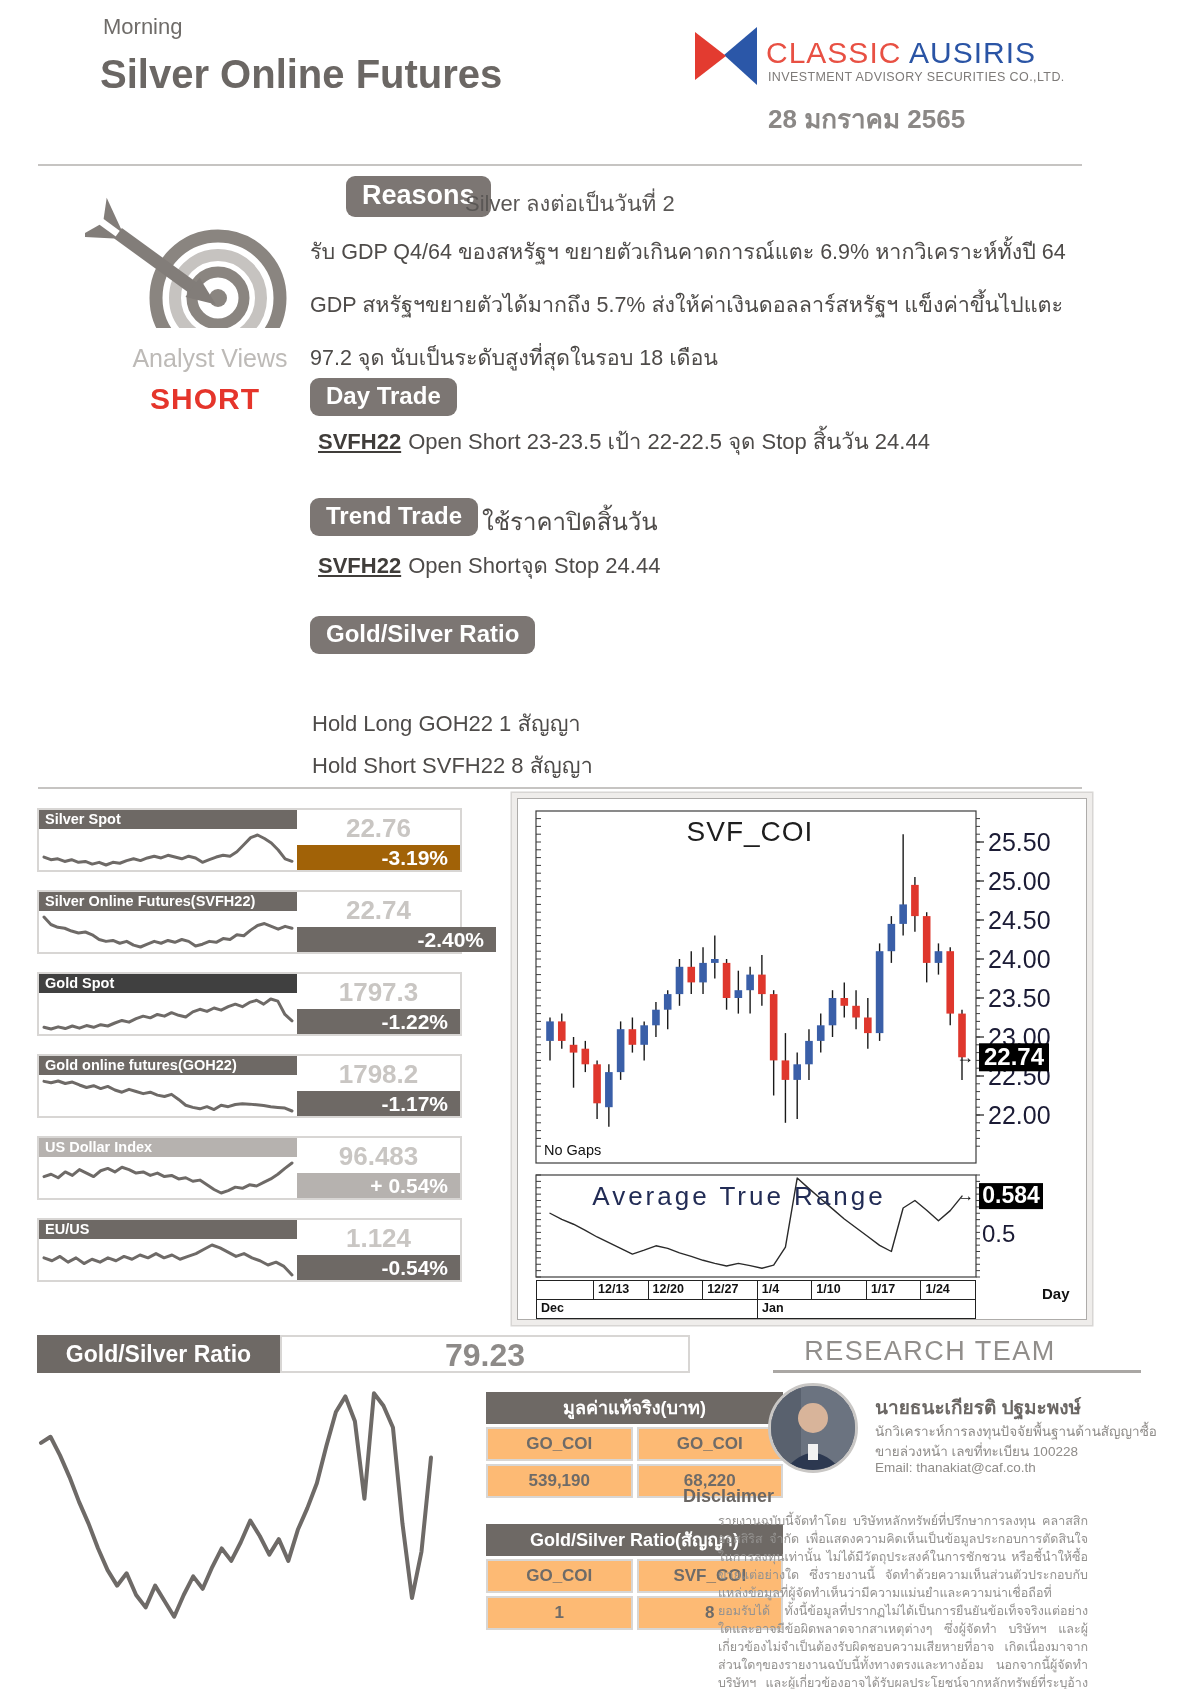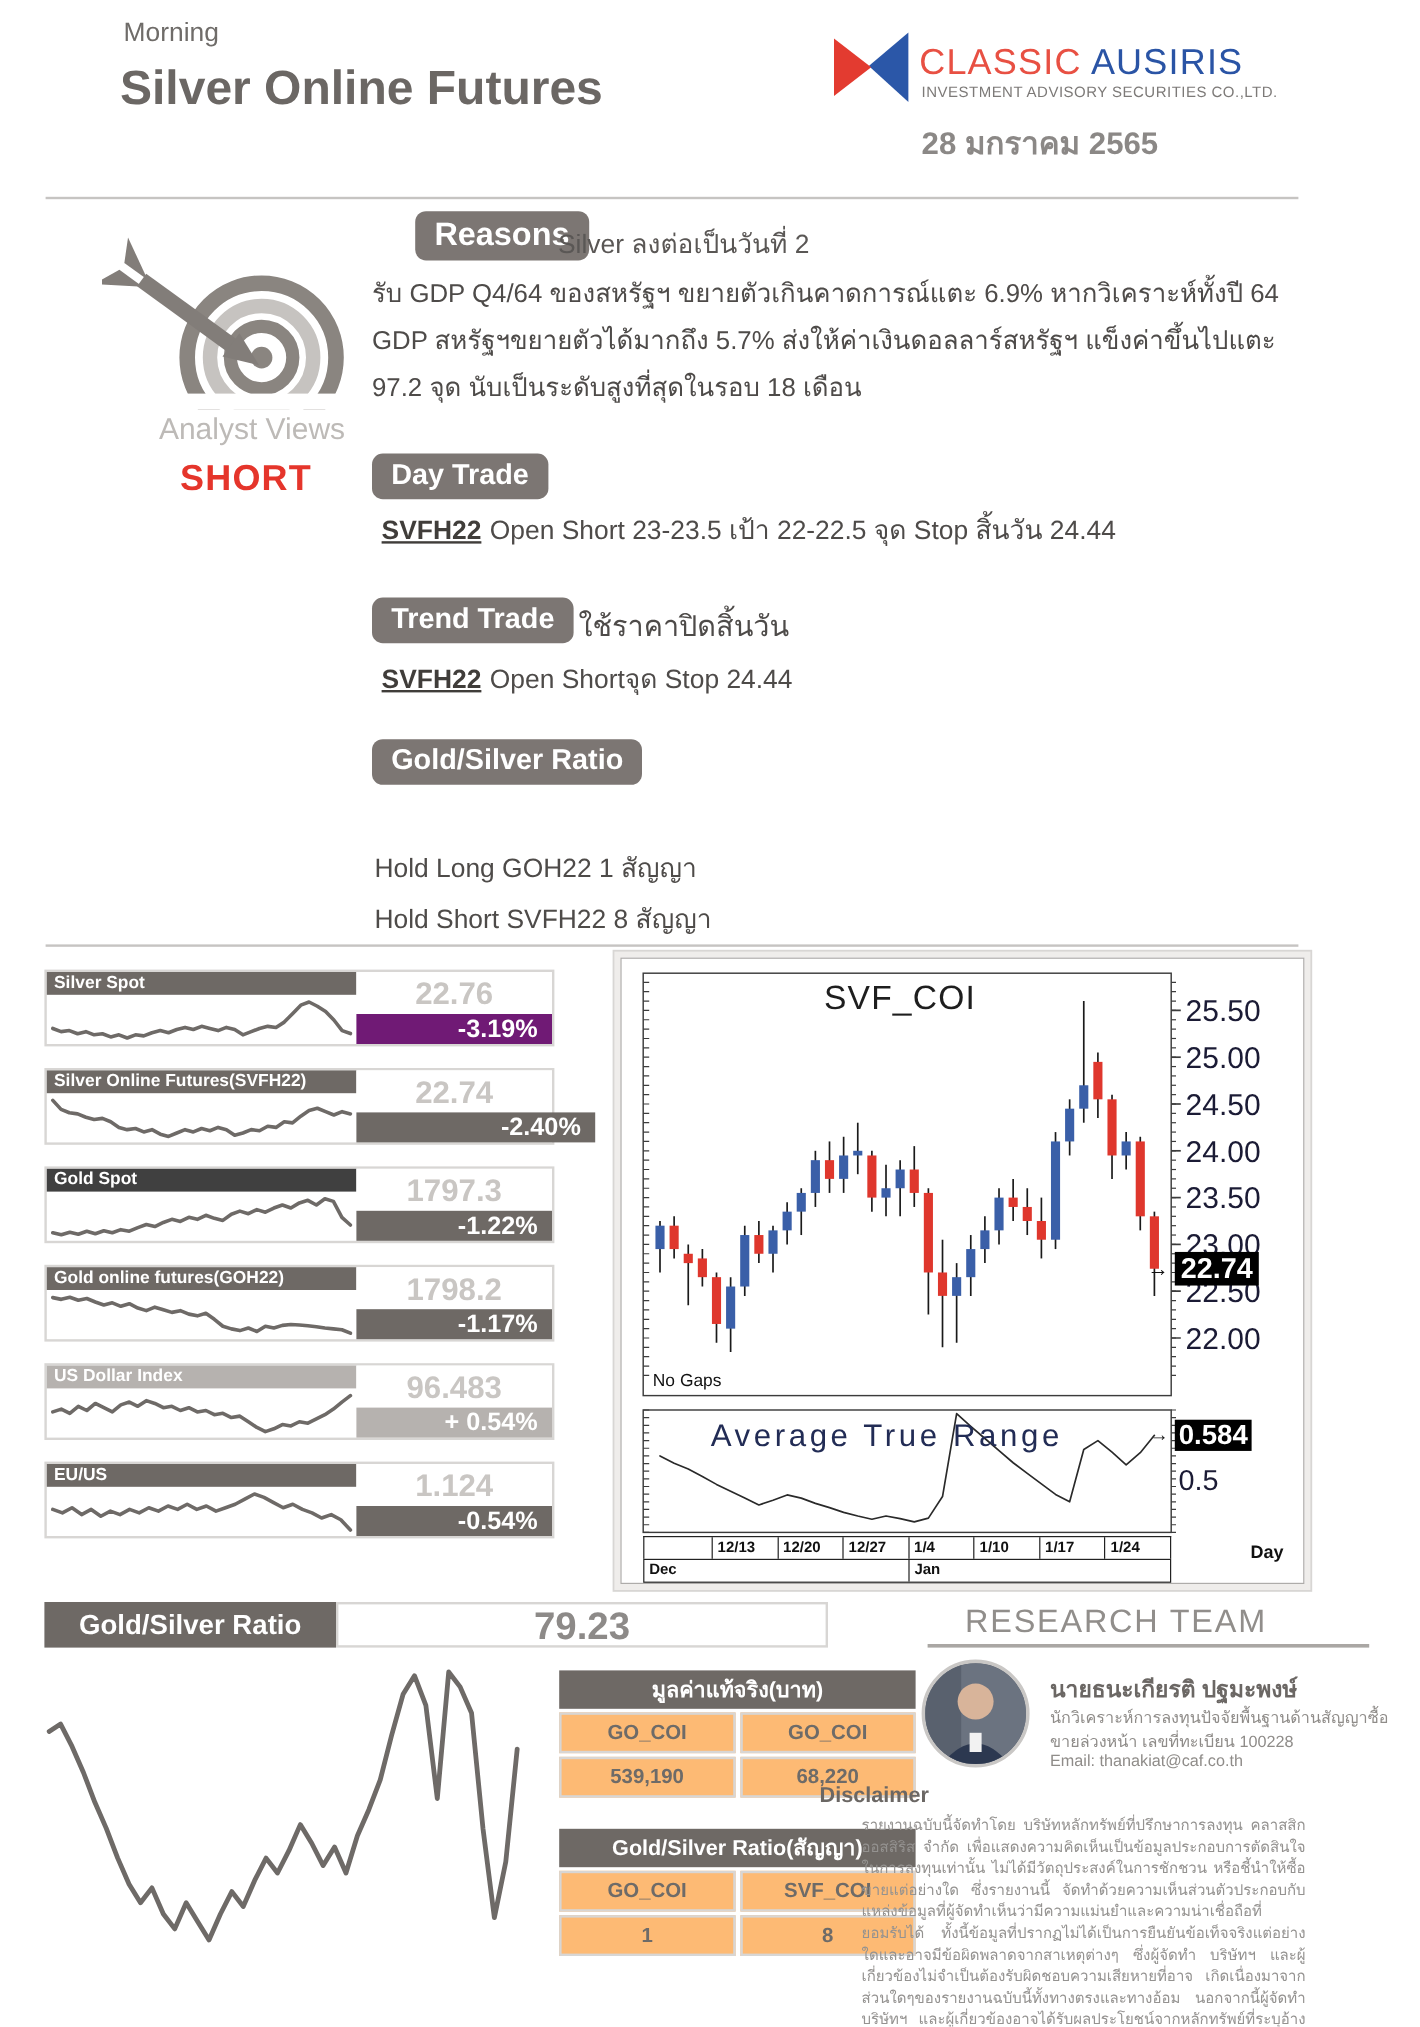--- a/index.html
+++ b/index.html
@@ -28,21 +28,21 @@
   .frow{display:flex;height:18px;border-top:1.5px solid #222;border-left:1.5px solid #222;border-right:1.5px solid #222;}
   .frow.last{border-top:1.5px solid #222;border-bottom:1.5px solid #222;}
   .fcell{font-size:12.5px;font-weight:bold;color:#111;padding:1px 0 0 4px;box-sizing:border-box;}
   .fcell.bl{border-left:1.5px solid #222;}
   #day-label{position:absolute;left:524px;top:486px;font-size:15px;font-weight:bold;color:#111;}
   
   #ratio-bar{position:absolute;left:37px;top:1335px;width:243px;height:38px;background:#6e6965;
              color:#fff;font-weight:bold;font-size:23px;text-align:center;line-height:38px;}
   #ratio-value-box{position:absolute;left:280px;top:1335px;width:406px;height:34px;border:2px solid #d8d6d4;
              background:#fff;text-align:center;line-height:36px;font-size:32px;font-weight:bold;color:#8d8a88;}
-  .dtable{position:absolute;left:438px;width:297px;padding-left:28px;}
+  .dtable{position:absolute;left:458px;width:297px;padding-left:28px;}
   .dt-head{background:#6e6965;color:#fff;font-weight:bold;font-size:18px;text-align:center;
            height:32px;line-height:32px;}
   .dt-row{display:flex;gap:4px;margin-top:3px;}
   .dt-cell{flex:1;border:2px solid #d8d6d4;background:#fdba74;height:30px;line-height:30px;
            text-align:center;font-size:17px;font-weight:bold;color:#6e6b68;}
   
   #research-title{position:absolute;left:800px;top:1336px;width:260px;text-align:center;
                   font-size:27px;letter-spacing:1.5px;color:#918e8b;}
   #research-underline{position:absolute;left:773px;top:1370px;width:368px;height:3px;background:#aaa7a4;}
   #avatar{position:absolute;left:768px;top:1383px;width:84px;height:84px;border-radius:50%;
@@ -85,21 +85,21 @@
       <polygon points="118,-12 147,0 118,12"></polygon>
       <polygon points="-4,-22 30,-3 6,-3"></polygon>
       <polygon points="-4,26 30,4 6,4"></polygon>
     </g>
   </svg>
   <div class="abs" style="left:105px;top:344px;width:210px;text-align:center;font-size:25px;color:#bdbab7;">Analyst Views</div>
   <div class="abs" style="left:105px;top:382px;width:200px;text-align:center;font-size:30px;font-weight:bold;letter-spacing:1px;color:#e5352b;">SHORT</div>
 
   <div class="badge" style="left:310px;top:176px;font-size:27px;margin-left:36px;">Reasons</div>
   <div class="abs" style="left:465px;top:186px;font-size:22px;color:#5a5755;">Silver ลงต่อเป็นวันที่ 2</div>
-  <div class="abs" style="left:310px;top:226px;width:775px;font-size:21.5px;line-height:39px;color:#4e4b49;">รับ GDP Q4/64 ของสหรัฐฯ ขยายตัวเกินคาดการณ์แตะ 6.9% หากวิเคราะห์ทั้งปี 64 GDP สหรัฐฯขยายตัวได้มากถึง 5.7% ส่งให้ค่าเงินดอลลาร์สหรัฐฯ แข็งค่าขึ้นไปแตะ 97.2 จุด นับเป็นระดับสูงที่สุดในรอบ 18 เดือน</div>
+  <div class="abs" style="left:310px;top:226px;width:775px;font-size:21.5px;line-height:53px;color:#4e4b49;">รับ GDP Q4/64 ของสหรัฐฯ ขยายตัวเกินคาดการณ์แตะ 6.9% หากวิเคราะห์ทั้งปี 64 GDP สหรัฐฯขยายตัวได้มากถึง 5.7% ส่งให้ค่าเงินดอลลาร์สหรัฐฯ แข็งค่าขึ้นไปแตะ 97.2 จุด นับเป็นระดับสูงที่สุดในรอบ 18 เดือน</div>
 
   <div class="badge" style="left:310px;top:378px;font-size:24px;">Day Trade</div>
   <div class="tline" style="left:318px;top:424px;">
     <span class="sym">SVFH22</span><span>Open Short 23-23.5  เป้า 22-22.5  จุด Stop สิ้นวัน 24.44</span>
   </div>
 
   <div class="badge" style="left:310px;top:498px;font-size:24px;">Trend Trade</div>
   <div class="abs" style="left:482px;top:502px;font-size:24px;color:#4e4b49;">ใช้ราคาปิดสิ้นวัน</div>
   <div class="tline" style="left:318px;top:548px;">
     <span class="sym">SVFH22</span><span>Open Shortจุด Stop 24.44</span>
@@ -111,21 +111,21 @@
 
   <div class="hr" style="top:787px;"></div>
 
   <div id="quotes">
       <div class="qpanel" style="top: 808px;">
         <div class="qhead" style="background: rgb(110, 105, 101);">Silver Spot</div>
         <svg class="qspark" width="254" height="38">
           <polyline points="3,26.05882352941177 9.88888888888889,28.705882352941163 16.77777777777778,27.823529411764742 23.666666666666668,30.47058823529413 30.555555555555557,28.705882352941163 37.44444444444444,31.352941176470612 44.333333333333336,30.47058823529413 51.22222222222223,33.117647058823515 58.111111111111114,31.352941176470612 65,34 71.88888888888889,31.352941176470612 78.77777777777779,32.23529411764709 85.66666666666667,29.588235294117645 92.55555555555556,27.823529411764742 99.44444444444446,29.588235294117645 106.33333333333334,26.941176470588257 113.22222222222223,25.17647058823529 120.11111111111111,26.941176470588257 127,24.29411764705881 133.88888888888889,26.05882352941177 140.77777777777777,27.823529411764742 147.66666666666669,25.17647058823529 154.55555555555557,26.941176470588257 161.44444444444446,31.352941176470612 168.33333333333334,28.705882352941163 175.22222222222223,26.05882352941177 182.11111111111111,24.29411764705881 189,25.17647058823529 195.8888888888889,20.764705882352935 202.7777777777778,13.705882352941194 209.66666666666669,6.647058823529388 216.55555555555557,4 223.44444444444446,7.529411764705872 230.33333333333334,11.941176470588225 237.22222222222223,19.00000000000003 244.11111111111111,27.823529411764742 251,30.29411764705881" fill="none" stroke="#6e6a67" stroke-width="3" stroke-linejoin="round" stroke-linecap="round"></polyline>
         </svg>
         <div class="qval">22.76</div>
-        <div class="qchg" style="background: #701a75;">-3.19%</div>
+        <div class="qchg" style="background: #a16207;">-3.19%</div>
       </div>
       <div class="qpanel" style="top: 890px;">
         <div class="qhead" style="background: rgb(110, 105, 101);">Silver Online Futures(SVFH22)</div>
         <svg class="qspark" width="254" height="38">
           <polyline points="3,4 9.88888888888889,11.500000000000034 16.77777777777778,14.312500000000004 23.666666666666668,15.250000000000016 30.555555555555557,18.062499999999986 37.44444444444444,19.937500000000014 44.333333333333336,19 51.22222222222223,21.81249999999997 58.111111111111114,26.499999999999968 65,28.374999999999993 71.88888888888889,27.43749999999998 78.77777777777779,30.250000000000018 85.66666666666667,28.374999999999993 92.55555555555556,32.12499999999997 99.44444444444446,34 106.33333333333334,31.187499999999964 113.22222222222223,28.374999999999993 120.11111111111111,30.250000000000018 127,27.43749999999998 133.88888888888889,29.312500000000004 140.77777777777777,26.499999999999968 147.66666666666669,28.374999999999993 154.55555555555557,33.062499999999986 161.44444444444446,31.187499999999964 168.33333333333334,28.374999999999993 175.22222222222223,29.312500000000004 182.11111111111111,25.56250000000002 189,26.499999999999968 195.8888888888889,21.81249999999997 202.7777777777778,22.749999999999982 209.66666666666669,17.124999999999975 216.55555555555557,12.43749999999998 223.44444444444446,10.562500000000021 230.33333333333334,13.374999999999991 237.22222222222223,16.18750000000003 244.11111111111111,13.374999999999991 251,15.250000000000016" fill="none" stroke="#6e6a67" stroke-width="3" stroke-linejoin="round" stroke-linecap="round"></polyline>
         </svg>
         <div class="qval">22.74</div>
         <div class="qchg" style="background: rgb(110, 105, 101); padding-left: 36px;">-2.40%</div>
       </div>
       <div class="qpanel" style="top: 972px;">

